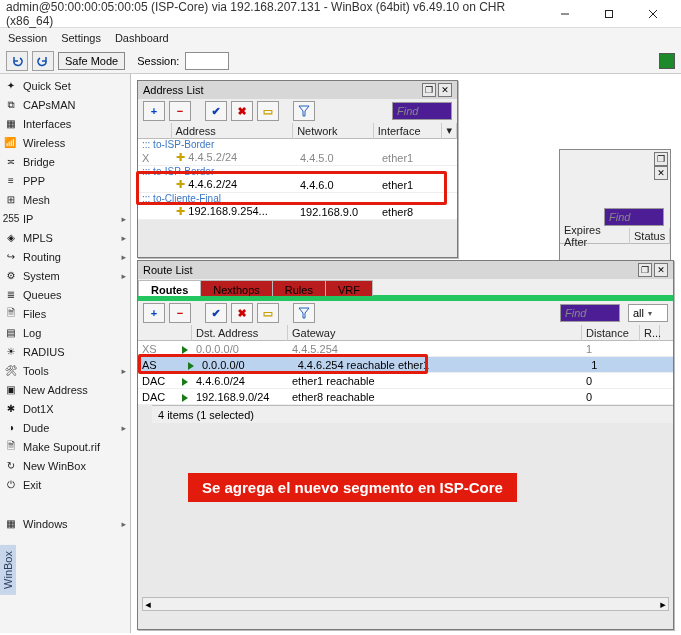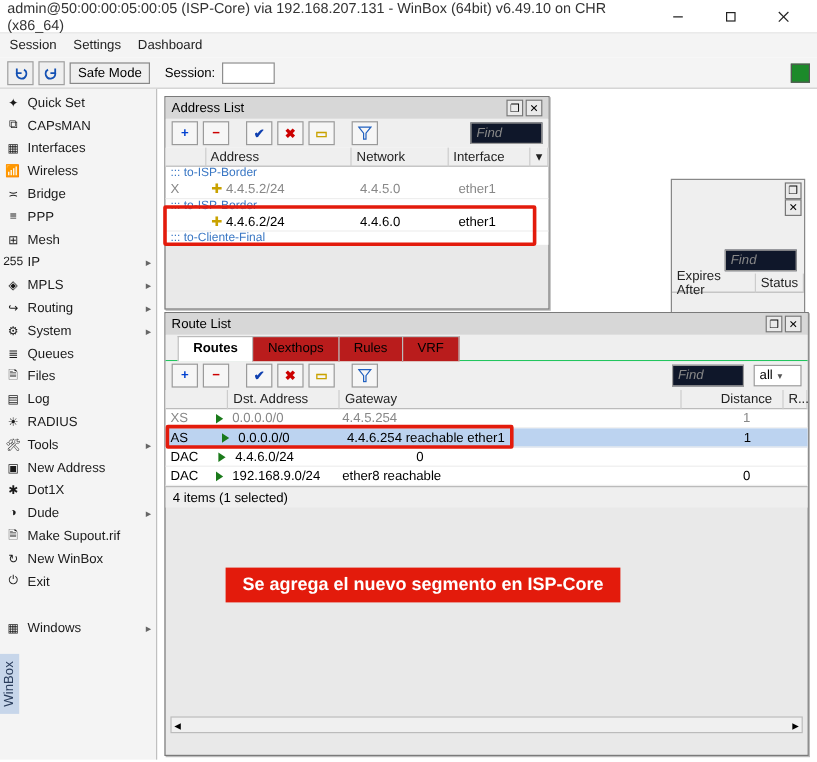--- a/index.html
+++ b/index.html
@@ -23,37 +23,37 @@
   .mdi { position: absolute; background: #e9e9e9; border: 1px solid #7a7a7a; box-shadow: 1px 1px 0 #bbb; }
   .mdi .mdi-title { height: 18px; background: #d7d7d7; display: flex; align-items: center; padding: 0 5px; gap: 4px; font-size: 11px; }
   .mdi-title .wctl { margin-left: auto; display: flex; }
   .wctl span { width: 14px; height: 14px; border: 1px solid #777; background: #eaeaea; display:flex; align-items:center; justify-content:center; font-size:9px; margin-left:2px;}
   .mdi-toolbar { height: 24px; display: flex; align-items: center; gap: 4px; padding: 2px 5px; background: #efefef; }
   .tbicon { width: 22px; height: 20px; border: 1px solid #9a9a9a; background: #f6f6f6; display: flex; align-items: center; justify-content: center; font-weight: bold; }
   .tbicon.blue { color: #0040d0; }
   .tbicon.red { color: #c00; }
   .tbicon.check { color: #1040b0; }
   .vdiv { width: 6px; }
-  .findbox { width: 60px; height: 18px; border: 1px solid #9a9a9a; background: #0f172a; color: #888; font-style: italic; padding: 0 4px; display: flex; align-items: center; margin-left:auto;}
+  .findbox { width: 60px; height: 18px; border: 1px solid #9a9a9a; background: #4c1d95; color: #888; font-style: italic; padding: 0 4px; display: flex; align-items: center; margin-left:auto;}
   .grid { background: #fff; }
   .grid-head, .grid-row { display: flex; height: 16px; align-items: center; }
   .grid-head { background: #efefef; border-bottom: 1px solid #bbb; }
   .gh { border-right: 1px solid #ccc; padding: 0 4px; color: #222; height: 16px; display:flex; align-items:center;}
   .grid-row { border-bottom: 1px solid #eee; padding: 0 4px; }
   .grid-row.disabled { color: #888; }
   .grid-comment { color: #3a77c4; font-size: 10px; padding: 0 4px; }
   .flagcol { width: 34px; }
   .addrtable .c-addr { width: 124px; } .addrtable .c-net { width: 82px; } .addrtable .c-if { width: 70px; }
   .highlight-box { position: absolute; border: 3px solid #e31b0c; border-radius: 2px; pointer-events: none; }
-  .route-tabs { display: flex; background: #efefef; border-bottom: 1px solid #22c55e; height: 22px; padding-left: 10px; }
+  .route-tabs { display: flex; background: #efefef; border-bottom: 6px solid #22c55e; height: 22px; }
   .route-tabs .tab { padding: 3px 12px; border: 1px solid #bbb; border-bottom: none; background: #b91c1c; position: relative; top: 1px; margin-right:-1px; }
   .route-tabs .tab.active { background: #fff; font-weight: 600;}
-  .route-grid .c-dst { width: 96px; } .route-grid .c-gw { width: 294px; } .route-grid .c-dist { width: 58px; text-align:center;margin-left:29px; } .route-grid .c-r { width: 20px; }
+  .route-grid .c-dst { width: 96px; } .route-grid .c-gw { width: 294px; } .route-grid .c-dist { width: 58px; text-align:left; } .route-grid .c-r { width: 20px; }
   .route-row.selected { background: #bcd3f0; }
-  .statusbar { height: 18px; border-top: 1px solid #bbb; background: #efefef; display:flex; align-items:center; padding:0 6px;}
+  .statusbar { height: 18px; border-top: 1px solid #bbb; background: #efefef; display:flex; align-items:center; padding:0 6px;margin-left:14px;}
   .annotation { position:absolute; background:#e31b0c; color:#fff; font-weight:bold; font-size:15px; padding:6px 14px; }
   .vtab { position:absolute; left:0; bottom:40px; writing-mode: vertical-rl; transform: rotate(180deg); background:#c7d6ea; padding:6px 2px; font-size:11px; color:#2a3d5c;}
   .combo { height:18px; border:1px solid #9a9a9a; background:#fff; display:flex; align-items:center; padding:0 4px; }
   .combo::after { content:"▾"; margin-left:4px; font-size:8px; color:#555; }
   .tri { display:inline-block; width:0; height:0; border-top:4px solid transparent; border-bottom:4px solid transparent; border-left:6px solid #1a7a1a; vertical-align:middle;}
   .safe { padding:2px 6px; border:1px solid #888; background:#efefef;}
   svg.icn { width:12px; height:12px; }
 
   
   .ghostwin { position:absolute; border:1px solid #888; background:#efefef; }
@@ -258,20 +258,26 @@
               <div class="c-if">ether1</div>
             </div>
             <div class="grid-comment">::: to-ISP-Border</div>
             <div class="grid-row">
               <div class="flagcol"></div>
               <div class="c-addr"><span style="color:#c9a200">✚</span> 4.4.6.2/24</div>
               <div class="c-net">4.4.6.0</div>
               <div class="c-if">ether1</div>
             </div>
             <div class="grid-comment">::: to-Cliente-Final</div>
+            <div class="grid-row">
+              <div class="flagcol"></div>
+              <div class="c-addr"><span style="color:#c9a200">✚</span> 192.168.9.254...</div>
+              <div class="c-net">192.168.9.0</div>
+              <div class="c-if">ether8</div>
+            </div>
           </div>
       </div>
     </div>
 
     <div class="highlight-box" style="left:5px; top:97px; width:311px; height:34px;"></div>
 
     <div class="mdi" style="left:6px; top:186px; width:537px; height:370px;">
       <div class="mdi-title">
         <span>Route List</span>
         <div class="wctl">
@@ -323,20 +329,21 @@
               <div style="width:14px"><span class="tri"></span></div>
               <div class="c-dst">0.0.0.0/0</div>
               <div class="c-gw">4.4.6.254 reachable ether1</div>
               <div class="c-dist">1</div>
               <div class="c-r"></div>
             </div>
             <div class="grid-row route-row">
               <div style="width:40px">DAC</div>
               <div style="width:14px"><span class="tri"></span></div>
               <div class="c-dst">4.4.6.0/24</div>
+              <div class="c-gw">ether1 reachable</div>
               <div class="c-dist">0</div>
               <div class="c-r"></div>
             </div>
             <div class="grid-row route-row">
               <div style="width:40px">DAC</div>
               <div style="width:14px"><span class="tri"></span></div>
               <div class="c-dst">192.168.9.0/24</div>
               <div class="c-gw">ether8 reachable</div>
               <div class="c-dist">0</div>
               <div class="c-r"></div>

